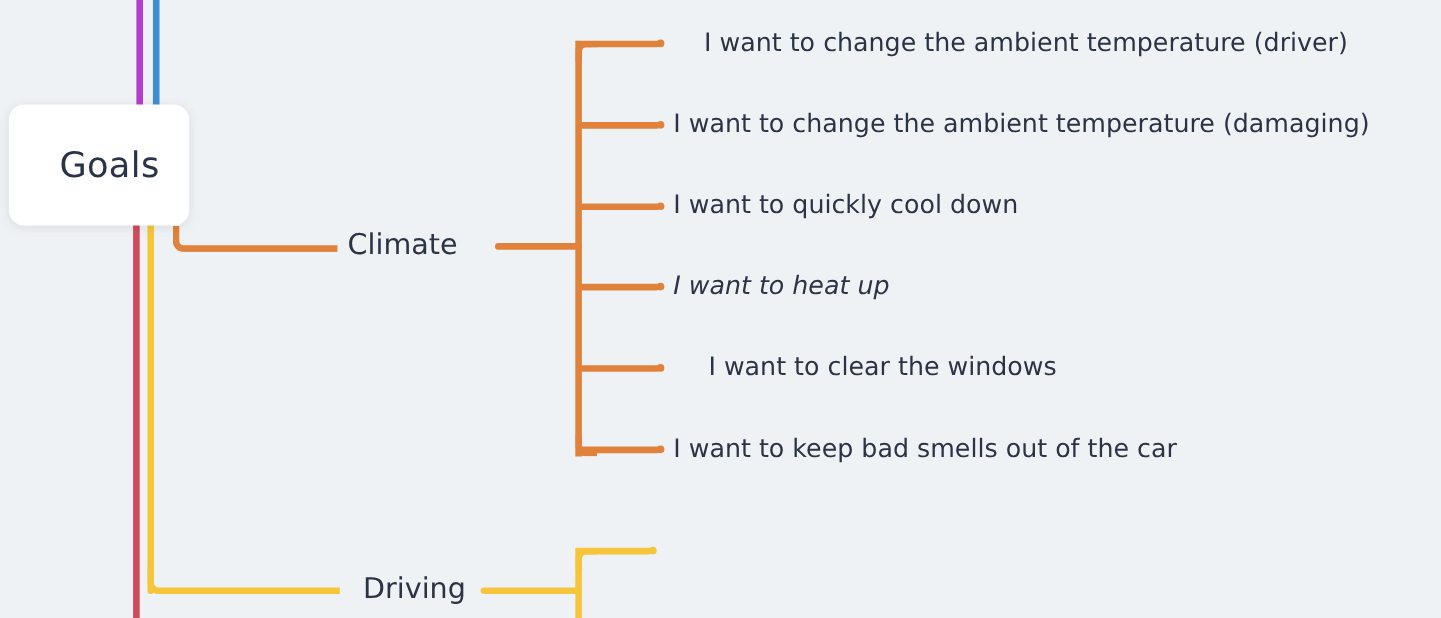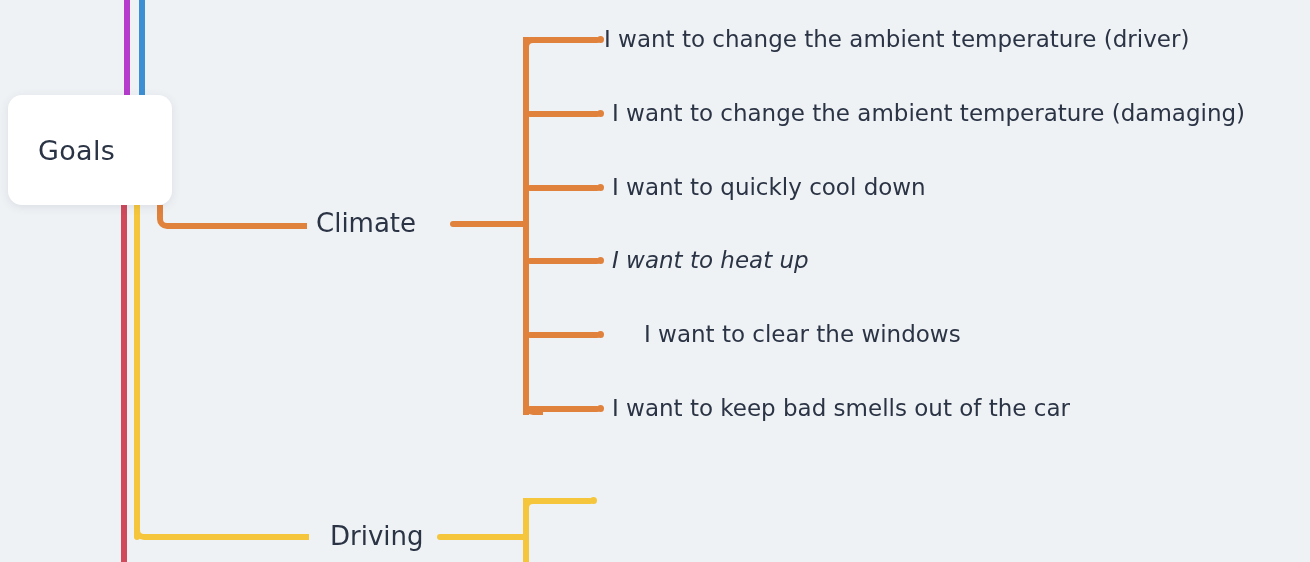--- a/index.html
+++ b/index.html
@@ -43,22 +43,22 @@
     width: 164px;
     height: 110px;
     background: #ffffff;
     border-radius: 14px;
     box-shadow: 0 2px 10px rgba(40,50,70,0.10);
     display: flex;
     align-items: center;
     z-index: 5;
   }
   #root-label {
-    padding-left: 30px;
-    font-size: 27px;
+    padding-left: 46px;
+    font-size: 32px;
     color: #2b3445;
     letter-spacing: 0.3px;
     font-weight: 400;
   }
 
   
   .branch-label {
     position: absolute;
     font-size: 26px;
     color: #2b3445;
@@ -124,21 +124,21 @@
 
   <div class="edge hline" style="left:527px; top:258px; width:73px; background:#e0823c;"></div>
   <div class="dot" style="left:597px; top:257px; background:#e0823c;"></div>
 
   <div class="edge hline" style="left:527px; top:332px; width:73px; background:#e0823c;"></div>
   <div class="dot" style="left:597px; top:331px; background:#e0823c;"></div>
 
   <div class="edge hline" style="left:527px; top:406px; width:73px; background:#e0823c;"></div>
   <div class="dot" style="left:597px; top:405px; background:#e0823c;"></div>
 
-  <div class="leaf-label" style="left:604px; top:26px;">I want to change the ambient temperature (driver)</div>
+  <div class="leaf-label" style="left:640px; top:26px;">I want to change the ambient temperature (driver)</div>
   <div class="leaf-label" style="left:612px; top:100px;">I want to change the ambient temperature (damaging)</div>
   <div class="leaf-label" style="left:612px; top:174px;">I want to quickly cool down</div>
   <div class="leaf-label" style="left:612px; top:247px;font-style:italic;">I want to heat up</div>
   <div class="leaf-label" style="left:612px; top:321px;margin-left:32px;">I want to clear the windows</div>
   <div class="leaf-label" style="left:612px; top:395px;text-align:right;">I want to keep bad smells out of the car</div>
 
   <div class="elbow" style="left:134px; top:515px; width:175px; height:25px;
               border-left:6px solid #f5c63c; border-bottom:6px solid #f5c63c;
               border-bottom-left-radius:10px;"></div>
 

